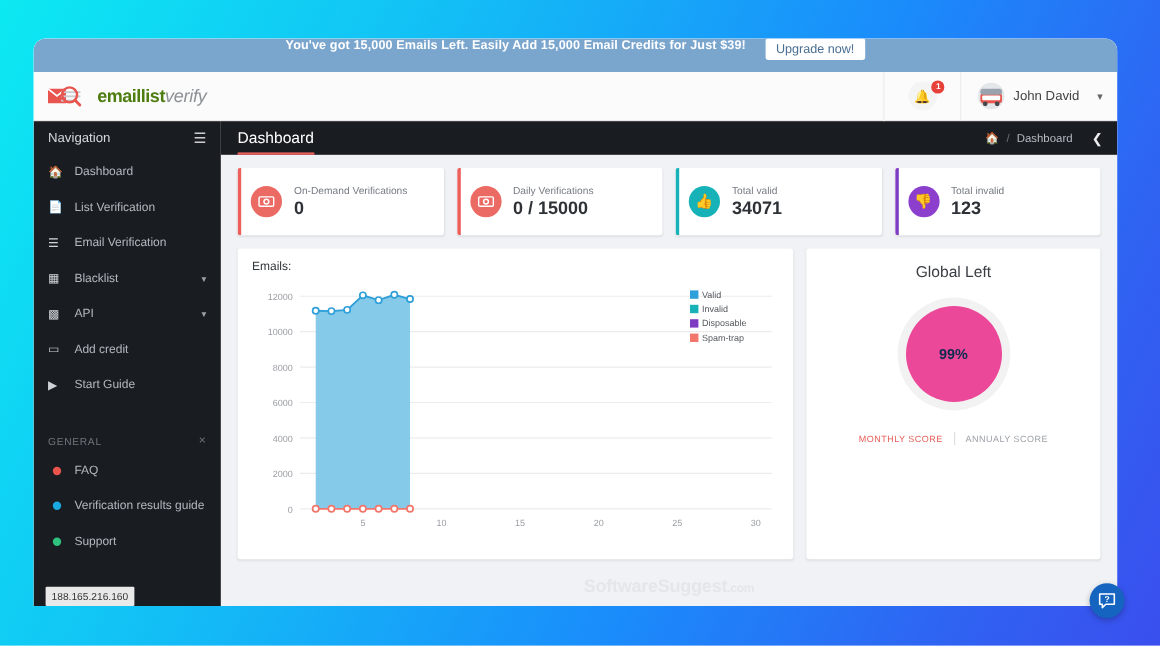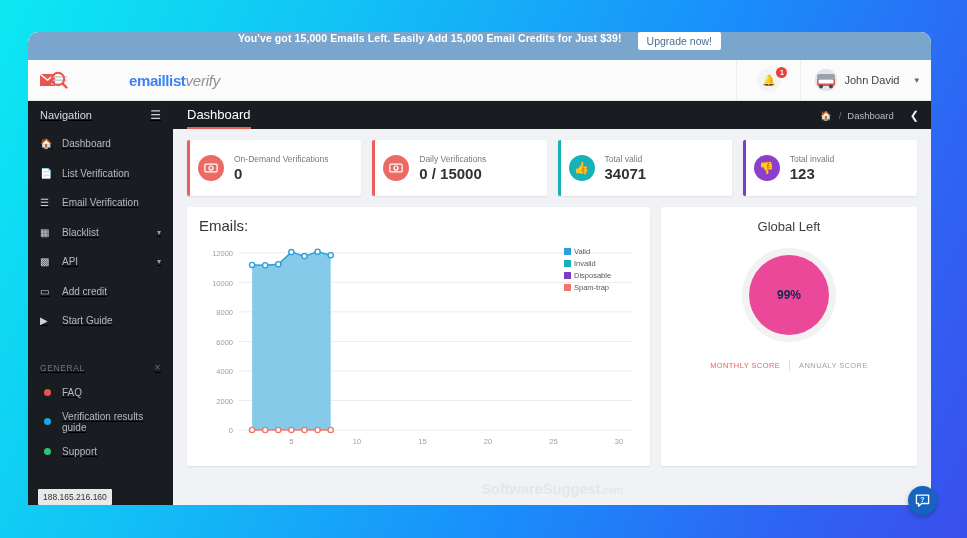--- a/index.html
+++ b/index.html
@@ -44,21 +44,21 @@
 
   
   .topbar {
     height: 41px; background: #fbfbfb;
     border-bottom: 1px solid #e8e8e8;
     display: flex; align-items: center;
   }
   .logo-area { width: 156px; padding-left: 10px; display: flex; align-items: center; gap: 3px; }
   .logo-mark { width: 40px; height: 20px; flex: none; }
   .logo-text { font-size: 15px; white-space: nowrap; }
-  .logo-text .b { font-weight: bold; color: #3b82f6; letter-spacing: -.4px; margin-left: 48px; }
+  .logo-text .b { font-weight: bold; color: #4d7c0f; letter-spacing: -.4px; }
   .logo-text .i { font-style: italic; color: #8d9095; letter-spacing: -.2px; }
   .topbar-spacer { flex: 1; }
 
   .bell-wrap {
     width: 64px; height: 41px;
     border-left: 1px solid #ededed;
     display: flex; align-items: center; justify-content: center;
     position: relative; cursor: pointer;
   }
   .bell-circle {
@@ -85,23 +85,22 @@
     background: #dfe2e6; overflow: hidden; flex: none;
   }
   .user-name { font-size: 11px; color: #444; }
   .caret { font-size: 9px; color: #666; margin-left: 8px; }
 
   
   .body-split { display: flex; height: 404px; }
 
   
   .sidebar {
-    width: 145px; background: #191c21; flex: none;
+    width: 156px; background: #191c21; flex: none;
     position: relative;
-    text-decoration: underline;
   }
   .nav-head {
     height: 28px; display: flex; align-items: center;
     justify-content: space-between; padding: 0 12px;
     color: #d5d8dc; font-size: 11px;
   }
   .nav-burger { font-size: 12px; color: #c9ccd1; cursor: pointer; }
   .nav-item {
     display: flex; align-items: center;
     padding: 0 12px; height: 29.5px;
@@ -193,21 +192,21 @@
     width: 463px; height: 259px; padding: 8px 8px 4px 8px;
     position: relative;
   }
   .panel-score {
     background: #ffffff; border-radius: 2px;
     box-shadow: 0 1px 2px rgba(0,0,0,.08);
     flex: 1; height: 259px;
     display: flex; flex-direction: column; align-items: center;
     padding-top: 12px;
   }
-  .chart-title { font-size: 15px; color: #33373c; margin: 2px 0 0 4px; }
+  .chart-title { font-size: 10px; color: #33373c; margin: 2px 0 0 4px; }
   .chart-svg { display: block; }
 
   .score-title { font-size: 13px; color: #3a3e43; }
   .score-ring {
     margin-top: 14px; width: 94px; height: 94px; border-radius: 50%;
     background: #f2f2f2; display: flex; align-items: center; justify-content: center;
   }
   .score-disc {
     width: 80px; height: 80px; border-radius: 50%;
     background: #ec4899;

